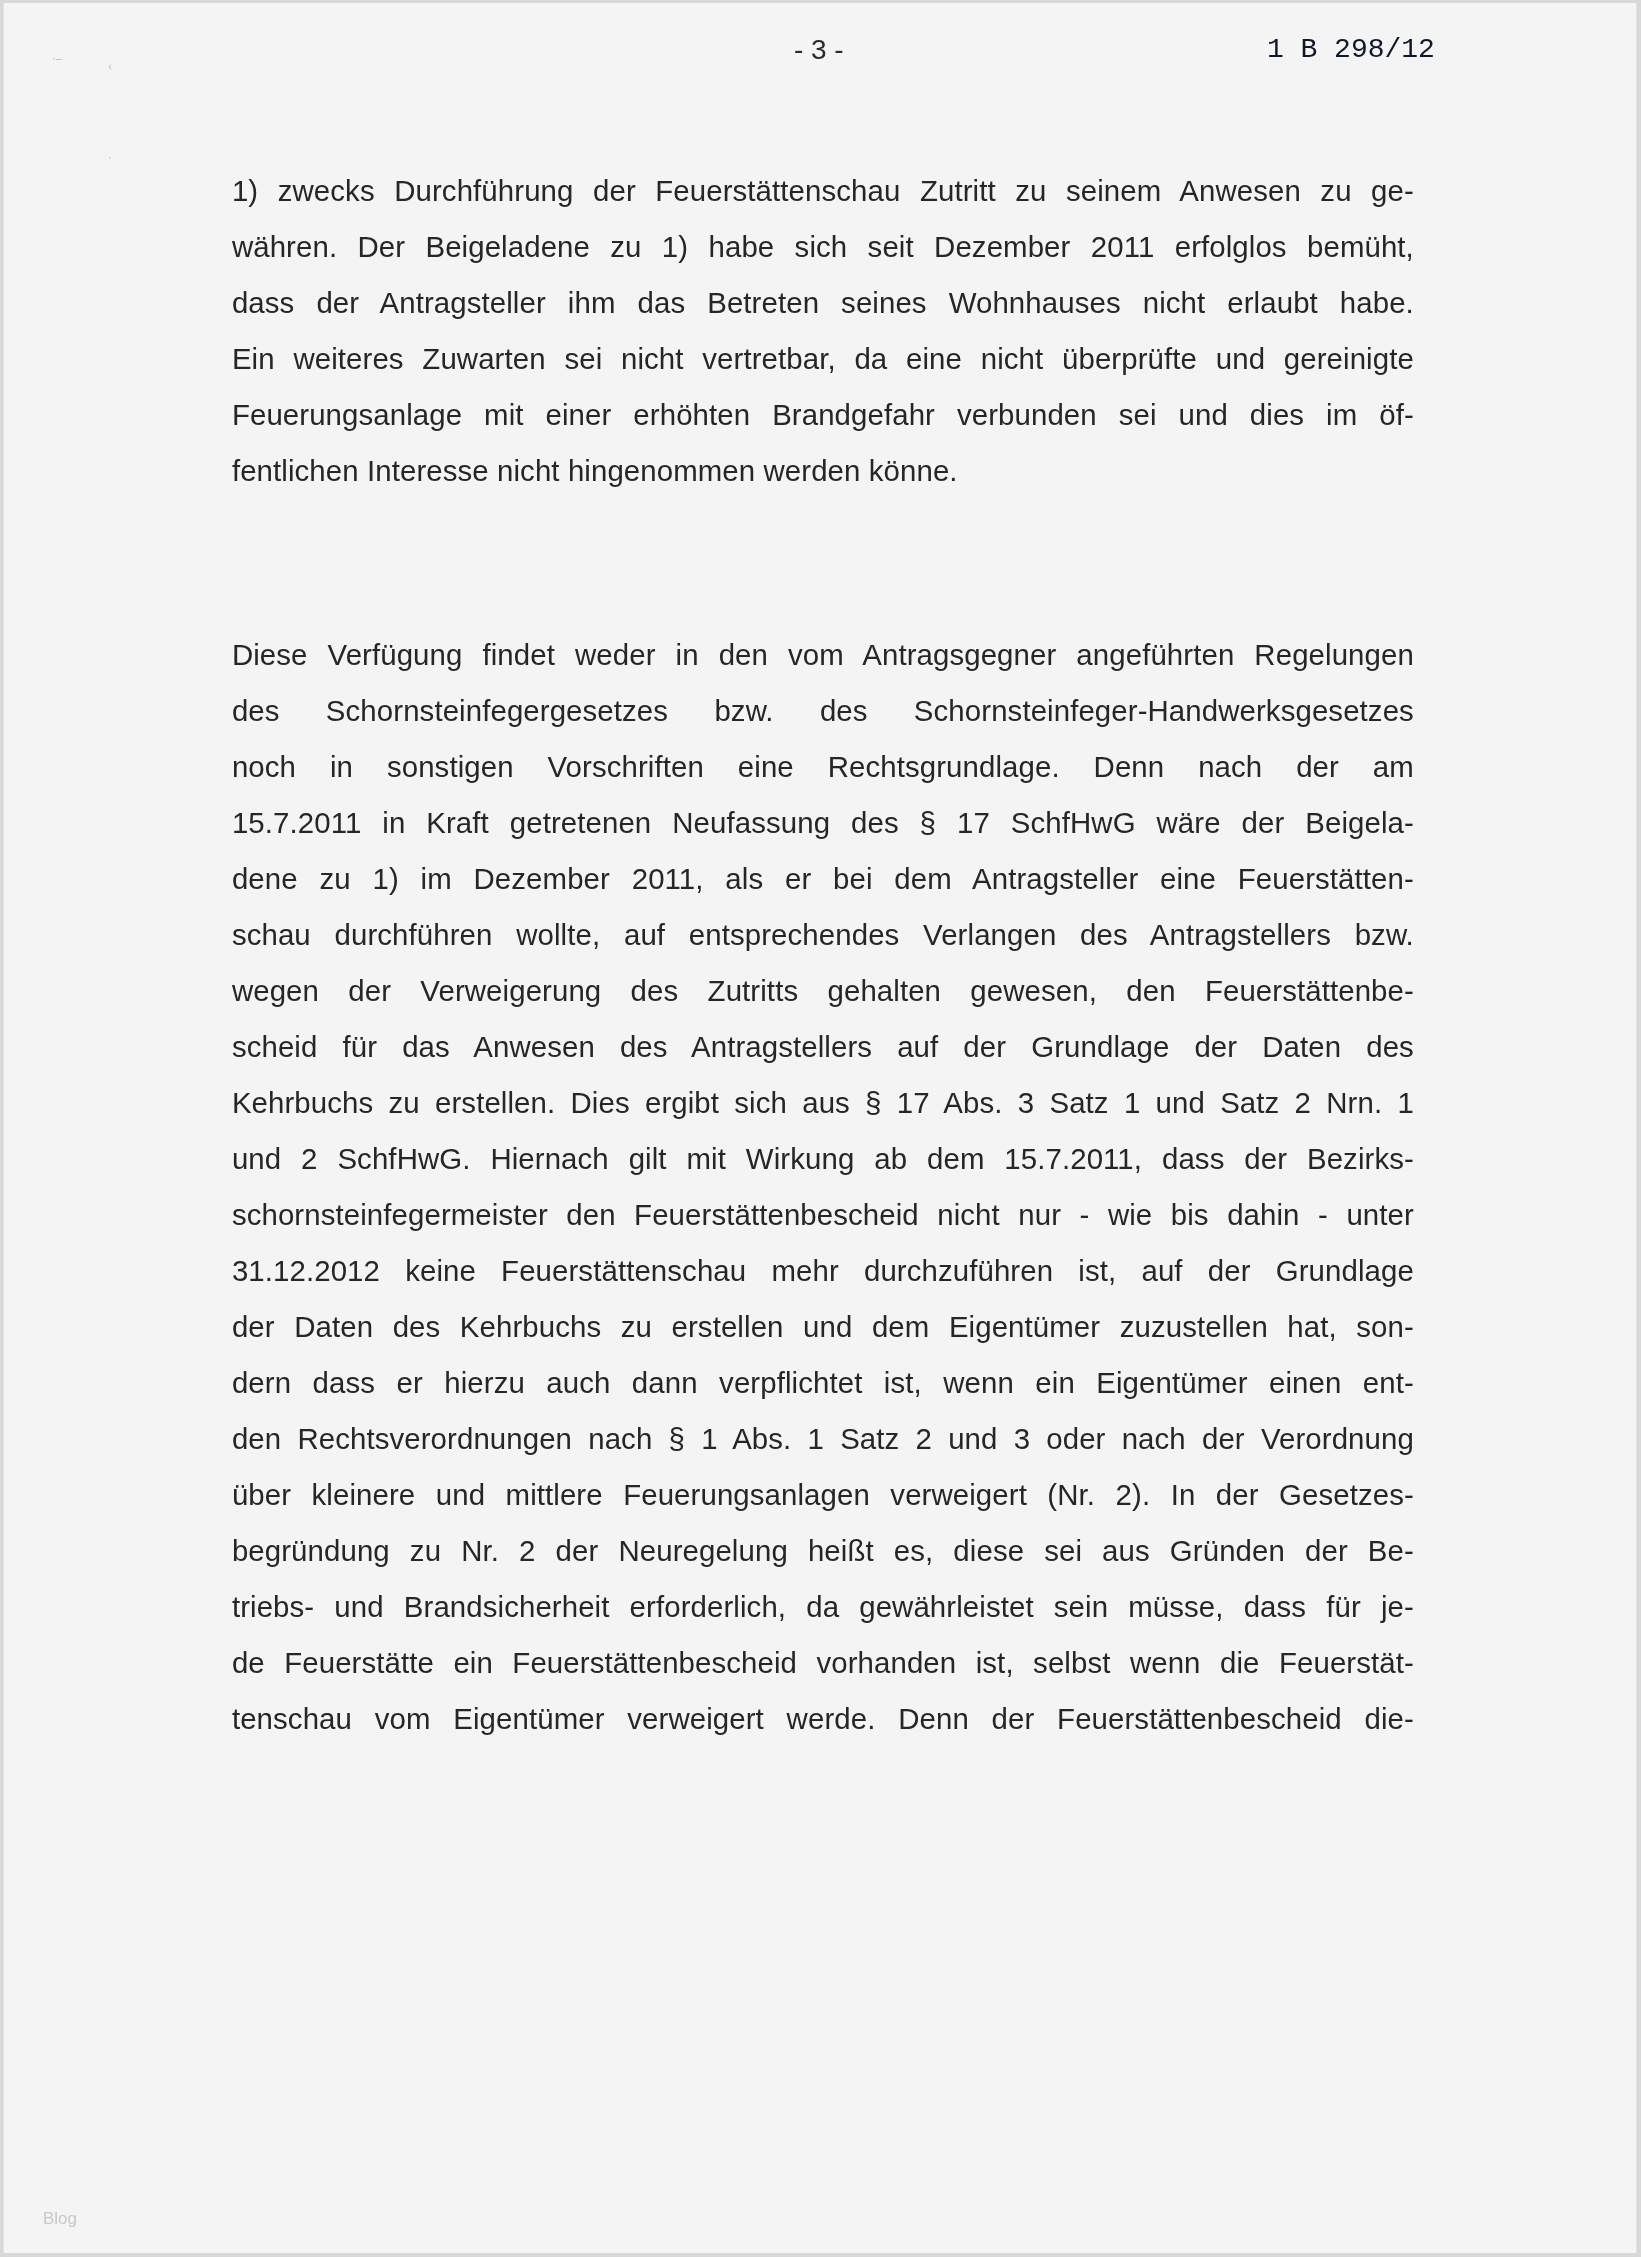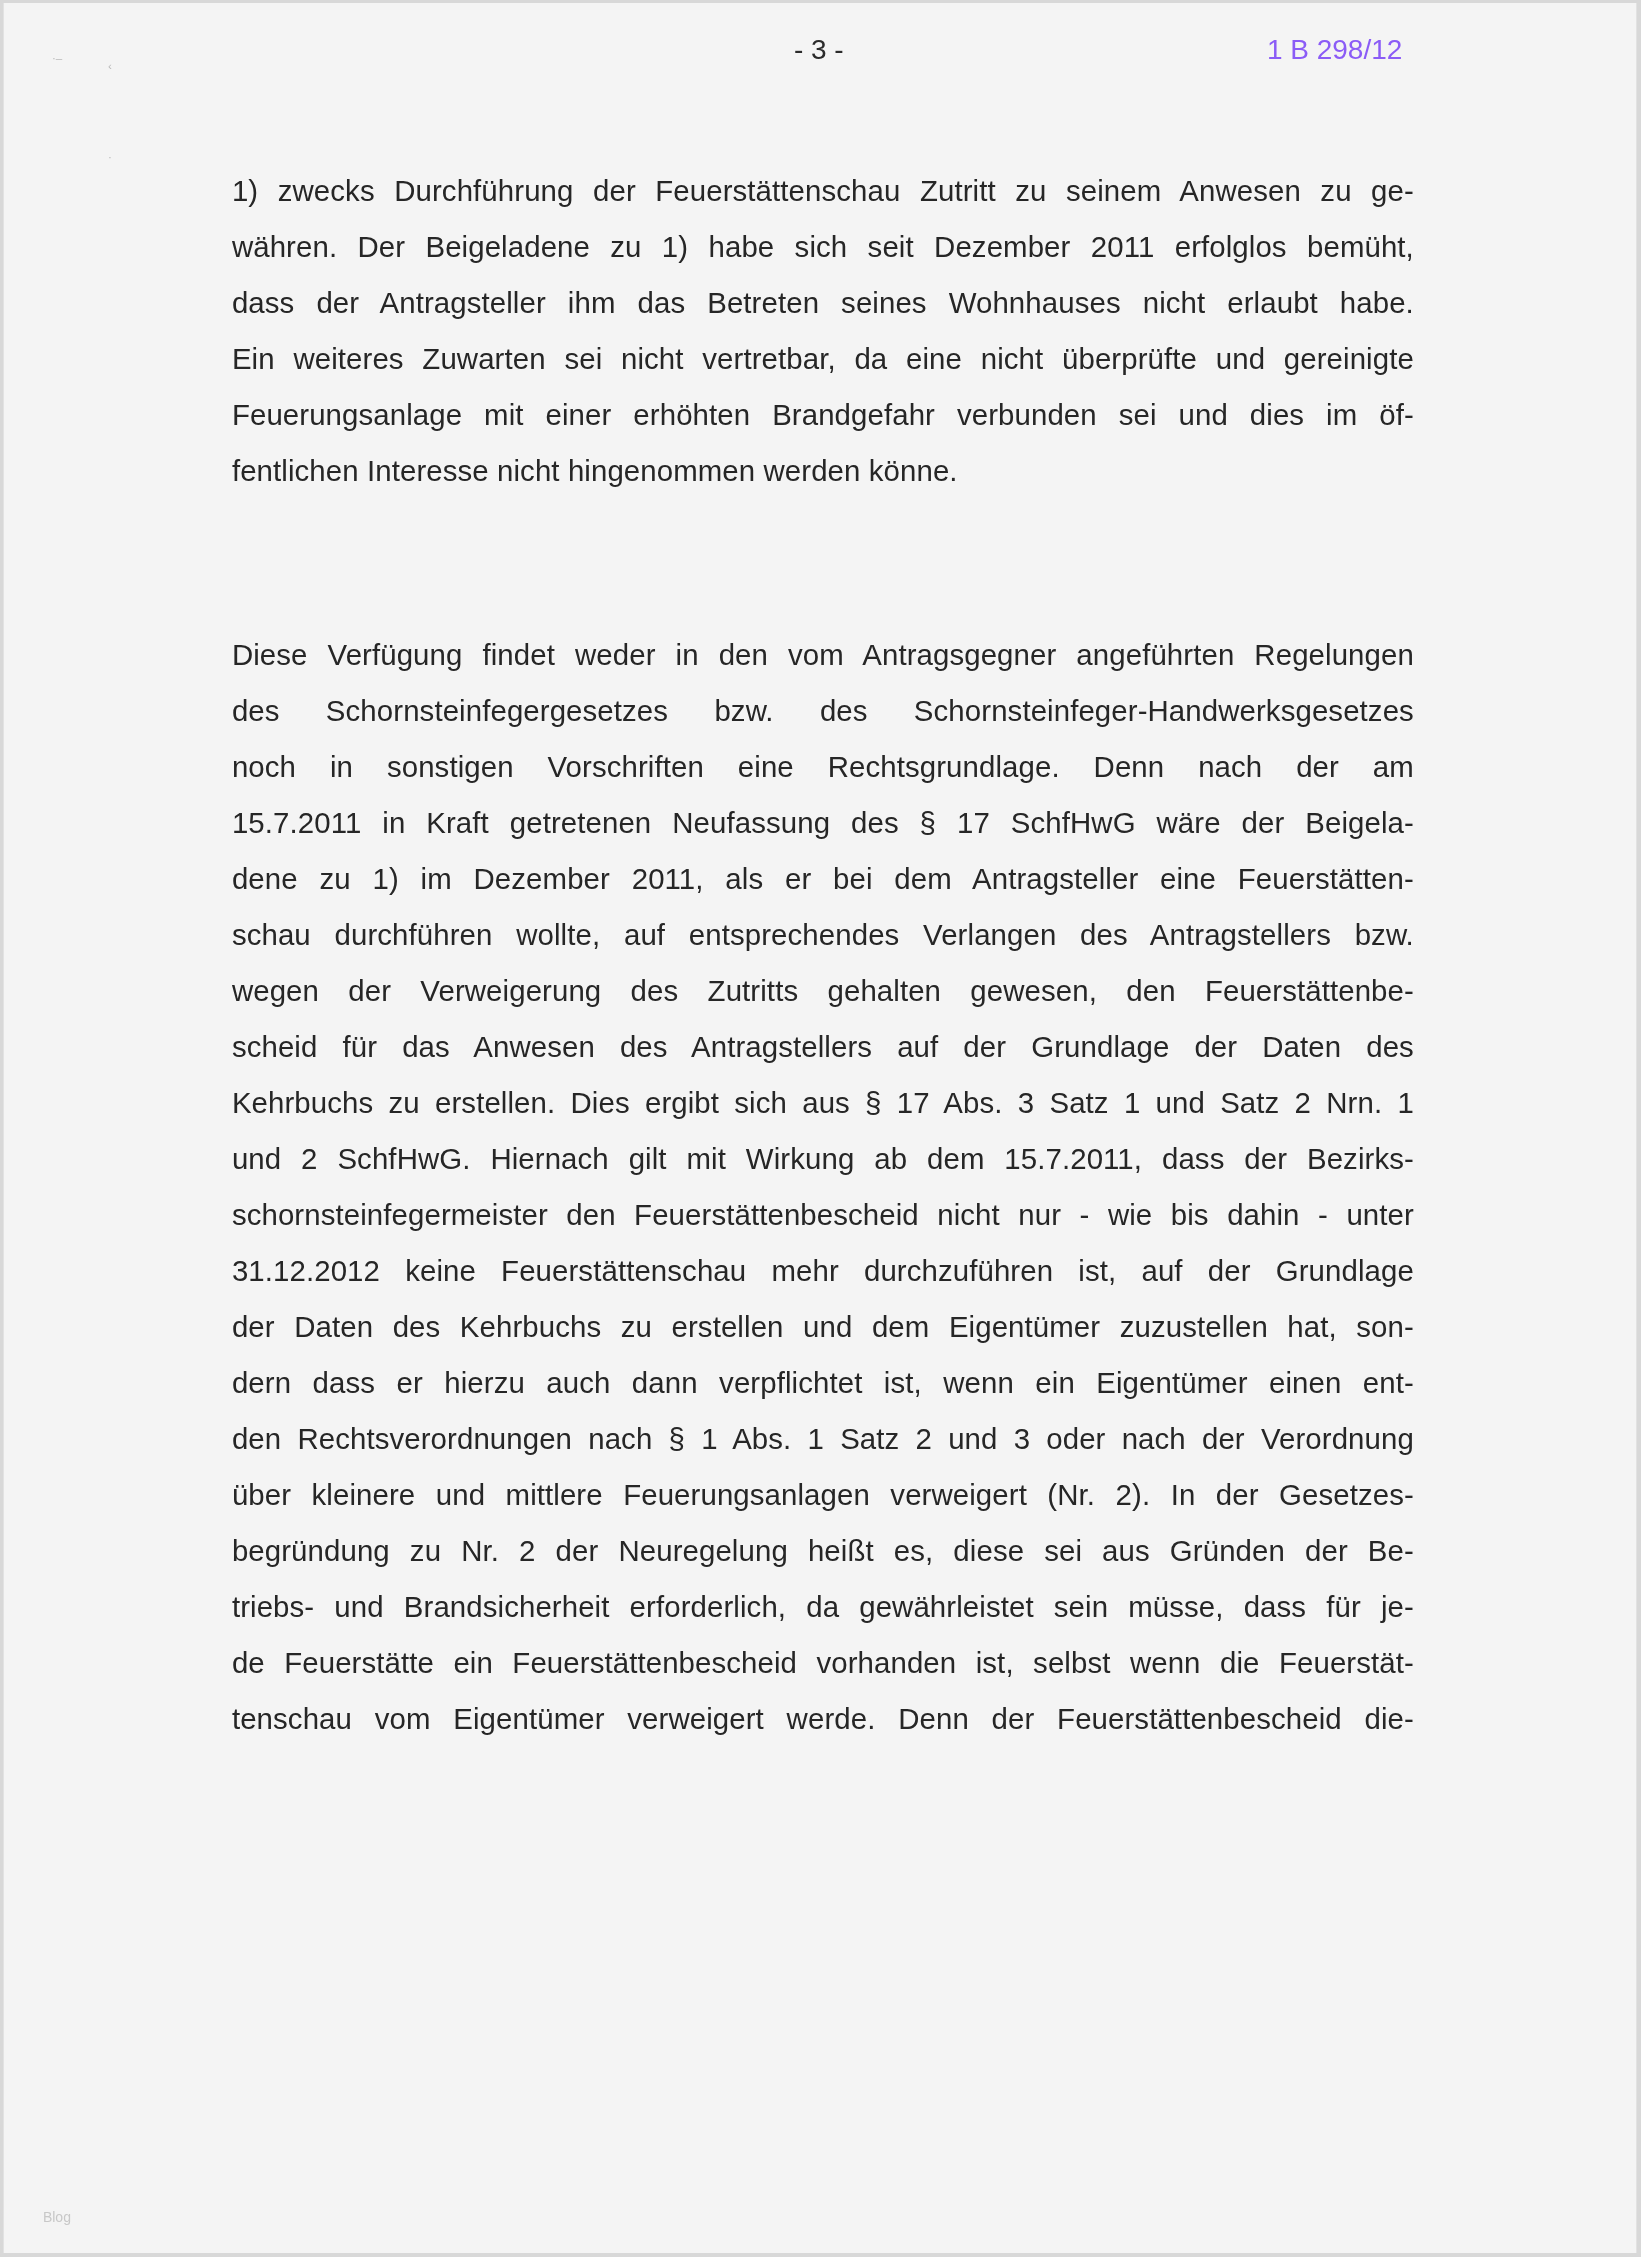--- a/index.html
+++ b/index.html
@@ -30,23 +30,23 @@
     top: 31px;
     font-family: "Liberation Sans", sans-serif;
     font-size: 28px;
     color: #2b2b2b;
     letter-spacing: 0px;
   }
   .header-case-num {
     position: absolute;
     left: 1263px;
     top: 31px;
-    font-family: Liberation Sans, sans-serif;
+    font-family: Liberation Mono, monospace;
     font-size: 28px;
-    color: #8b5cf6;
+    color: #0f172a;
   }
   .scan-mark {
     position: absolute;
     color: #b9b9b9;
     font-family: "Liberation Sans", sans-serif;
     font-size: 11.6px;
   }
   .body-text {
     position: absolute;
     left: 228px;
@@ -67,21 +67,21 @@
   .line.last {
     text-align-last: left;
   }
   .para1 { top: 160px; }
   .para2 { top: 624px; }
   .footer-mark {
     position: absolute;
     left: 39px;
     top: 2206px;
     font-family: "Liberation Sans", sans-serif;
-    font-size: 14px;
+    font-size: 17px;
     color: #c8c8c8;
   }
 </style>
 </head>
 <body>
 
 <div class="page">
 
   <span class="scan-mark" style="left:48px;top:48px;">·–</span>
   <span class="scan-mark" style="left:104px;top:56px;">‹</span>

